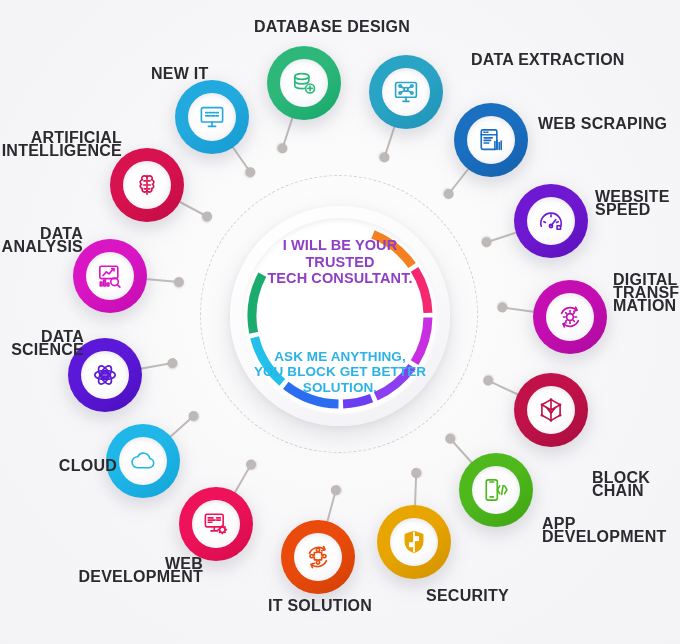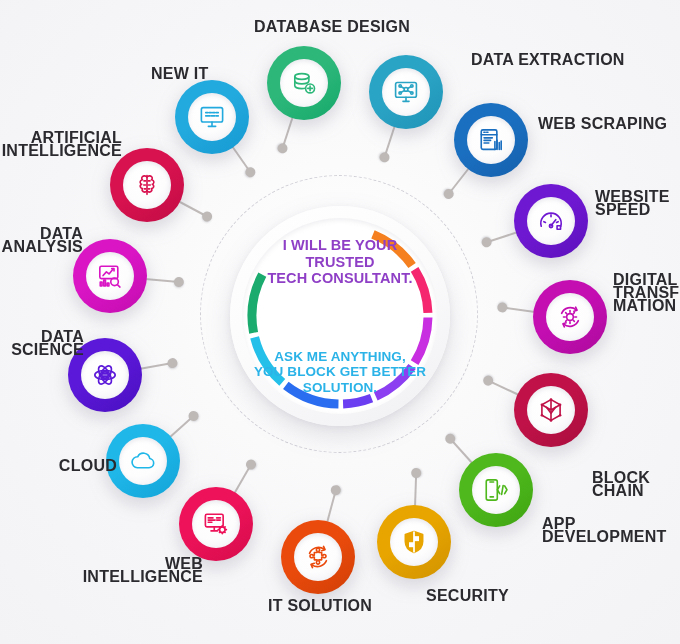--- a/index.html
+++ b/index.html
@@ -345,21 +345,21 @@
               <rect x="2.2" y="3" width="16.4" height="11.6" rx="1.4"></rect>
         <path d="M7.4 18.4h6M10.4 14.6v3.8"></path>
         <path d="M4.8 6.4h4.4M4.8 8.4h6.4M4.8 10.4h3.4M12.6 6.4h3.4M12.6 8.4h3.4"></path>
         <circle cx="17.8" cy="17.2" r="2.6"></circle>
         <path d="M17.8 13.4v1.2M17.8 19.8v1.2M14 17.2h1.2M20.4 17.2h1.2M15.2 14.6l.9.9M19.5 18.9l.9.9M15.2 19.8l.9-.9M19.5 15.5l.9-.9"></path>
             </svg>
           </span>
         </div>
       </div>
       <div class="label l" style="right: 477px; top: 557px;">WEB
-INTELLIGENCE</div>
+DEVELOPMENT</div>
       <div class="stem" style="left: 327.059px; top: 522.193px; width: 34px; transform: rotate(285deg);"></div>
       <div class="node" style="left: 281px; top: 520px; background: linear-gradient(145deg, rgb(234, 75, 12) 0%, rgb(234, 75, 12) 45%, rgb(210, 63, 5) 100%);">
         <div class="inner">
           <span>
             <svg width="26" height="26" viewBox="0 0 24 24" fill="none" stroke="#ea4b0c" stroke-width="1.5" stroke-linecap="round" stroke-linejoin="round">
               <path d="M11.2 7.8V6.6a1.5 1.5 0 1 1 1.6 0v1.2h2.6v2.6h1.2a1.5 1.5 0 1 1 0 1.6h-1.2v2.6h-2.6v1.2a1.5 1.5 0 1 1-1.6 0v-1.2H8.6v-2.6H7.4a1.5 1.5 0 1 1 0-1.6h1.2V7.8z"></path>
         <path d="M4.2 8.6A9 9 0 0 1 17.6 4.8"></path>
               <path d="M17.1 2.2l1.4 3-3.1 1"></path>
         <path d="M19.8 15.4A9 9 0 0 1 6.4 19.2"></path>
               <path d="M6.9 21.8l-1.4-3 3.1-1"></path>

